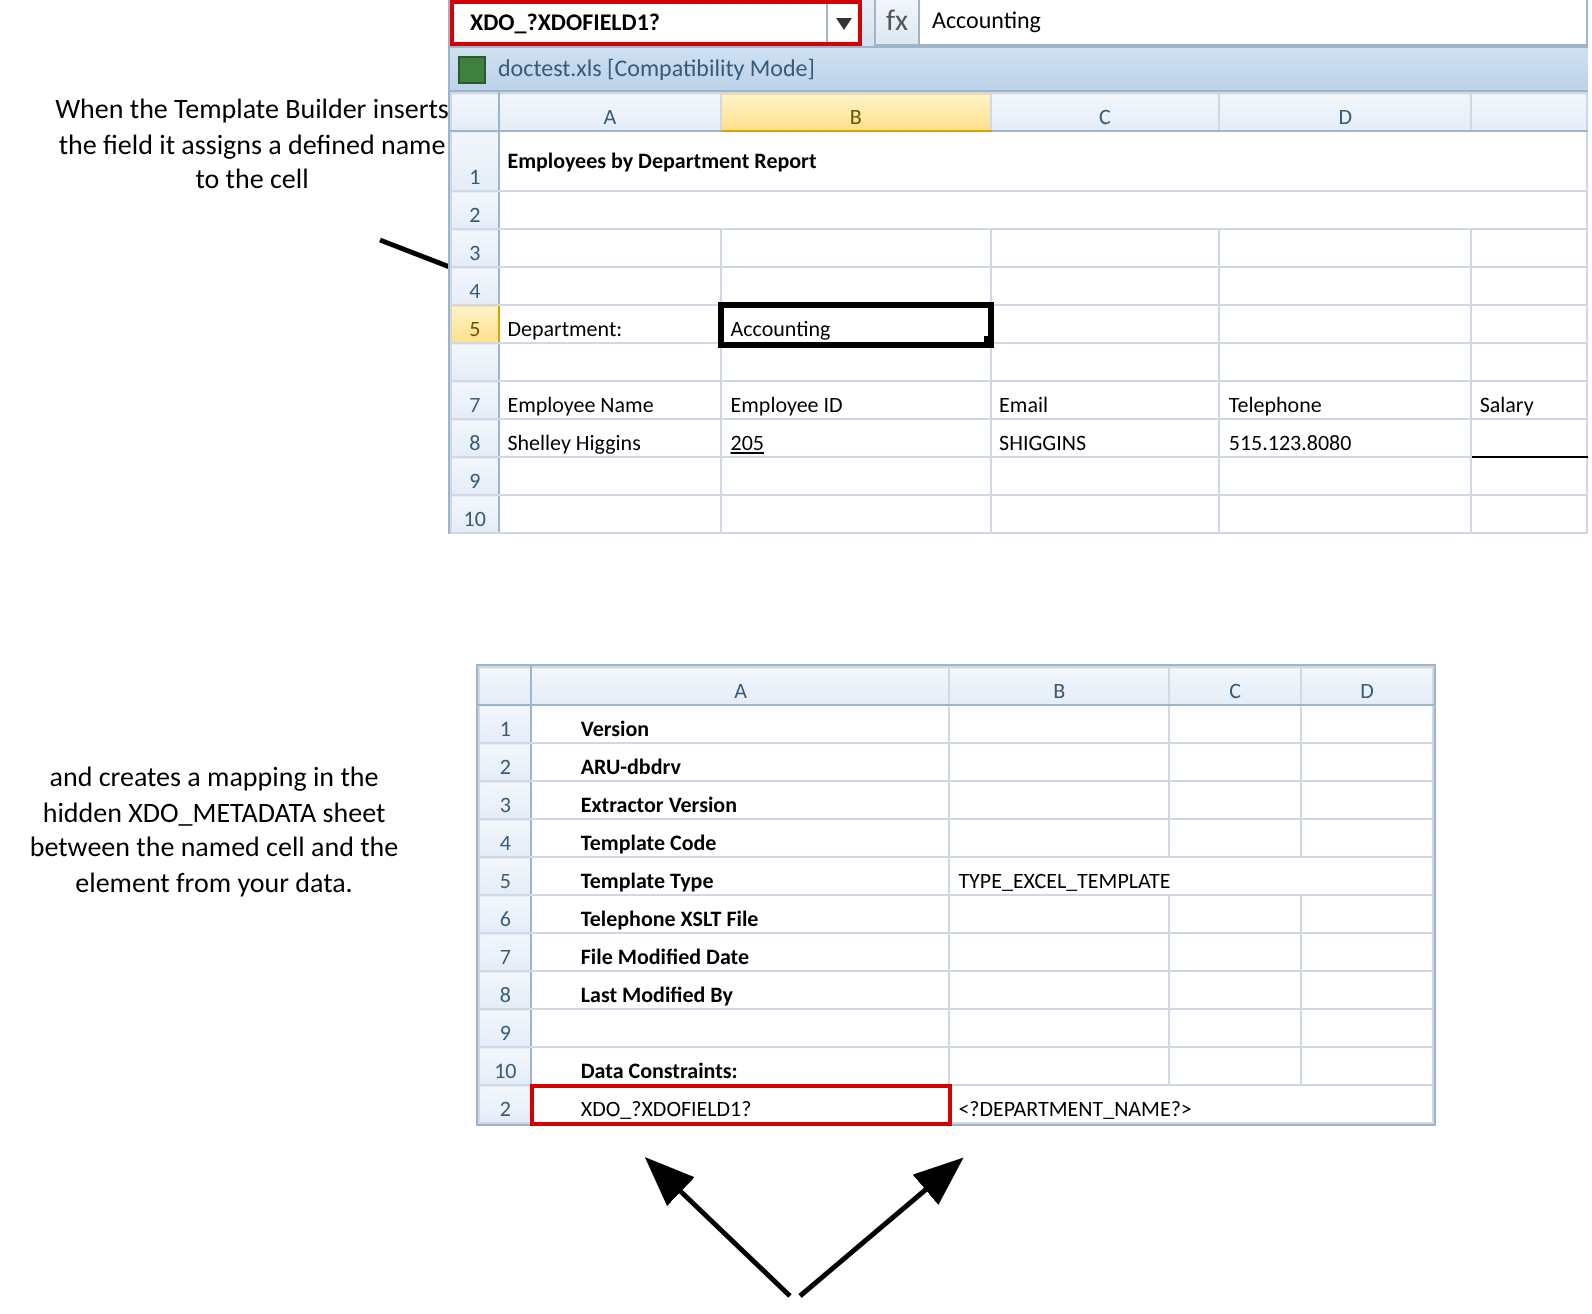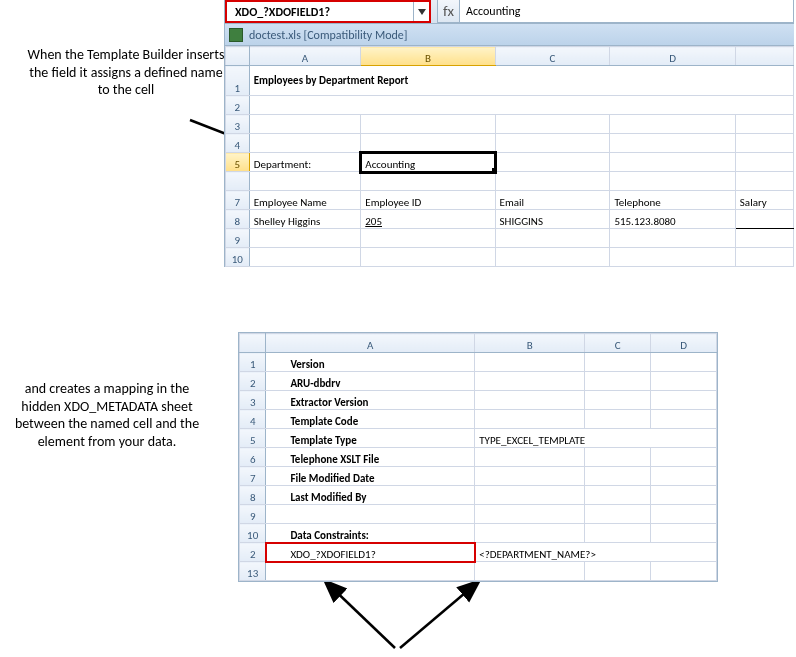--- a/index.html
+++ b/index.html
@@ -394,25 +394,18 @@
               <td class="bold colA">Data Constraints:</td>
               <td></td>
               <td></td>
               <td></td>
             </tr>
           <tr>
               <td class="rownum">2</td>
               <td class="colA redframe">XDO_?XDOFIELD1?</td>
               <td colspan="3">&lt;?DEPARTMENT_NAME?&gt;</td>
             </tr>
-          <tr>
-              <td class="rownum">13</td>
-              <td class="colA"></td>
-              <td></td>
-              <td></td>
-              <td></td>
-            </tr>
         </tbody>
       </table>
     </div>
   </div>
 
 </div>
 
 </body></html>

